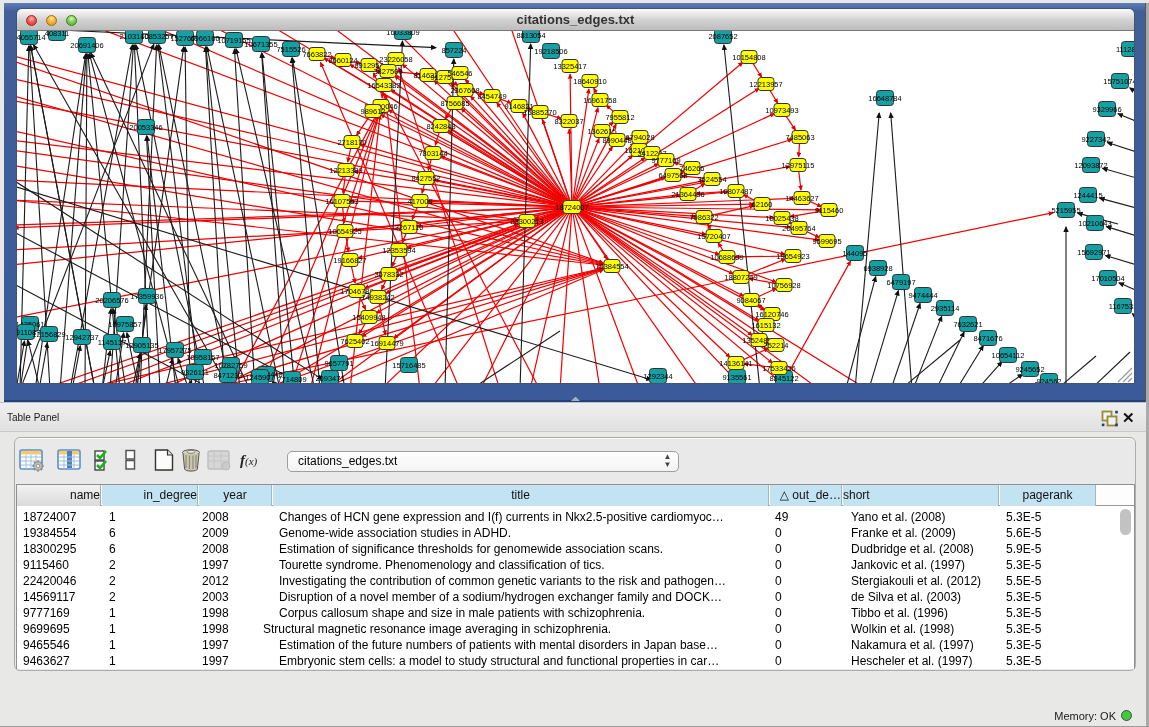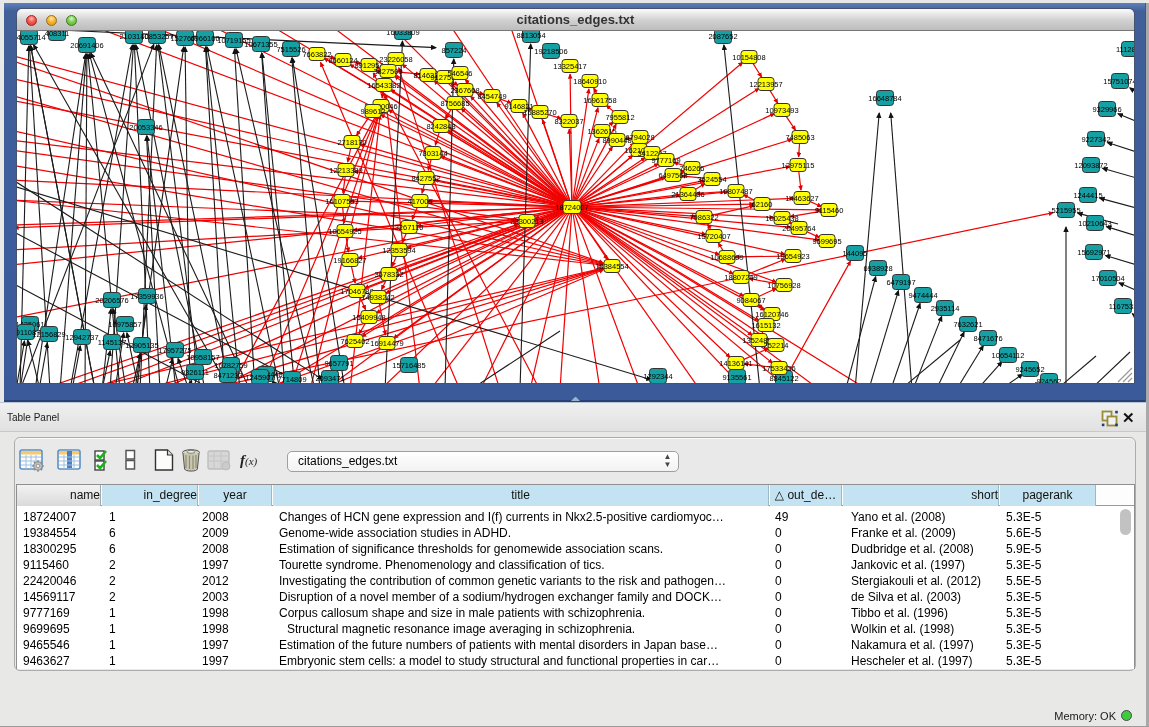--- a/index.html
+++ b/index.html
@@ -684,22 +684,22 @@
   <div class="abs" style="left:10px;top:0;font-size:12px;color:#000;line-height:19px">citations_edges.txt</div>
   <div class="abs" style="right:5px;top:1px;width:11px;height:17px;font-size:8px;color:#444;text-align:center;line-height:8px">▲<br>▼</div>
 </div>
 
 <div class="abs" style="left:16px;top:484px;width:1119px;height:185px;background:#fff;border:1px solid #8f8f8f;border-bottom:none;overflow:hidden">
   <div class="abs" style="left:0;top:0;width:1080px;height:21px;border-bottom:1px solid #9a9a9a">
         <div style="position:absolute;left:0px;top:0;width:84px;height:21px;background:linear-gradient(#f2f2f2,#dadada);border-right:1px solid #a8a8a8;text-align:right;line-height:21px;font-size:12px;color:#111">name</div>
         <div style="position:absolute;left:85px;top:0;width:96px;height:21px;background:#c4e3f2;border-right:1px solid #9fb9c4;text-align:right;line-height:21px;font-size:12px;color:#111">in_degree</div>
         <div style="position:absolute;left:182px;top:0;width:73px;height:21px;background:#c4e3f2;border-right:1px solid #9fb9c4;text-align:center;line-height:21px;font-size:12px;color:#111">year</div>
         <div style="position:absolute;left:256px;top:0;width:496px;height:21px;background:#c4e3f2;border-right:1px solid #9fb9c4;text-align:center;line-height:21px;font-size:12px;color:#111">title</div>
-        <div style="position:absolute;left:753px;top:0;width:72px;height:21px;background:#c4e3f2;border-right:1px solid #9fb9c4;text-align:center;line-height:21px;font-size:12px;color:#111">△ out_de…</div>
-        <div style="position:absolute;left:826px;top:0;width:156px;height:21px;background:#c4e3f2;border-right:1px solid #9fb9c4;text-align:right;line-height:21px;font-size:12px;color:#111">short</div>
+        <div style="position:absolute;left:753px;top:0;width:72px;height:21px;background:#c4e3f2;border-right:1px solid #9fb9c4;text-align:right;line-height:21px;font-size:12px;color:#111">△ out_de…</div>
+        <div style="position:absolute;left:826px;top:0;width:156px;height:21px;background:#c4e3f2;border-right:1px solid #9fb9c4;text-align:left;line-height:21px;font-size:12px;color:#111">short</div>
         <div style="position:absolute;left:983px;top:0;width:96px;height:21px;background:#c4e3f2;border-right:1px solid #9fb9c4;text-align:center;line-height:21px;font-size:12px;color:#111">pagerank</div>
       </div>
   <div class="abs" style="left:1080px;top:0;width:39px;height:21px;background:#fdfdfd;border-bottom:1px solid #9a9a9a"></div>
   <div style="position:absolute;left:0;top:24px;height:16px;line-height:16px;width:1080px;font-size:12px">
         <div style="position:absolute;left:0px;width:79px;padding-left:6px;overflow:hidden;white-space:nowrap">18724007</div>
         <div style="position:absolute;left:85px;width:90px;padding-left:7px;overflow:hidden;white-space:nowrap">1</div>
         <div style="position:absolute;left:182px;width:71px;padding-left:3px;overflow:hidden;white-space:nowrap">2008</div>
         <div style="position:absolute;left:256px;width:491px;padding-left:6px;overflow:hidden;white-space:nowrap">Changes of HCN gene expression and I(f) currents in Nkx2.5-positive cardiomyoc…</div>
         <div style="position:absolute;left:753px;width:68px;padding-left:5px;overflow:hidden;white-space:nowrap">49</div>
         <div style="position:absolute;left:826px;width:149px;padding-left:8px;overflow:hidden;white-space:nowrap">Yano et al. (2008)</div>
@@ -756,21 +756,21 @@
         <div style="position:absolute;left:182px;width:71px;padding-left:3px;overflow:hidden;white-space:nowrap">1998</div>
         <div style="position:absolute;left:256px;width:491px;padding-left:6px;overflow:hidden;white-space:nowrap">Corpus callosum shape and size in male patients with schizophrenia.</div>
         <div style="position:absolute;left:753px;width:68px;padding-left:5px;overflow:hidden;white-space:nowrap">0</div>
         <div style="position:absolute;left:826px;width:149px;padding-left:8px;overflow:hidden;white-space:nowrap">Tibbo et al. (1996)</div>
         <div style="position:absolute;left:983px;width:91px;padding-left:6px;overflow:hidden;white-space:nowrap">5.3E-5</div>
       </div>
       <div style="position:absolute;left:0;top:136px;height:16px;line-height:16px;width:1080px;font-size:12px">
         <div style="position:absolute;left:0px;width:79px;padding-left:6px;overflow:hidden;white-space:nowrap">9699695</div>
         <div style="position:absolute;left:85px;width:90px;padding-left:7px;overflow:hidden;white-space:nowrap">1</div>
         <div style="position:absolute;left:182px;width:71px;padding-left:3px;overflow:hidden;white-space:nowrap">1998</div>
-        <div style="position:absolute;left:264px;width:491px;padding-left:6px;overflow:hidden;white-space:nowrap">Structural magnetic resonance image averaging in schizophrenia.</div>
+        <div style="position:absolute;left:240px;width:491px;padding-left:6px;overflow:hidden;white-space:nowrap">Structural magnetic resonance image averaging in schizophrenia.</div>
         <div style="position:absolute;left:753px;width:68px;padding-left:5px;overflow:hidden;white-space:nowrap">0</div>
         <div style="position:absolute;left:826px;width:149px;padding-left:8px;overflow:hidden;white-space:nowrap">Wolkin et al. (1998)</div>
         <div style="position:absolute;left:983px;width:91px;padding-left:6px;overflow:hidden;white-space:nowrap">5.3E-5</div>
       </div>
       <div style="position:absolute;left:0;top:152px;height:16px;line-height:16px;width:1080px;font-size:12px">
         <div style="position:absolute;left:0px;width:79px;padding-left:6px;overflow:hidden;white-space:nowrap">9465546</div>
         <div style="position:absolute;left:85px;width:90px;padding-left:7px;overflow:hidden;white-space:nowrap">1</div>
         <div style="position:absolute;left:182px;width:71px;padding-left:3px;overflow:hidden;white-space:nowrap">1997</div>
         <div style="position:absolute;left:256px;width:491px;padding-left:6px;overflow:hidden;white-space:nowrap">Estimation of the future numbers of patients with mental disorders in Japan base…</div>
         <div style="position:absolute;left:753px;width:68px;padding-left:5px;overflow:hidden;white-space:nowrap">0</div>

